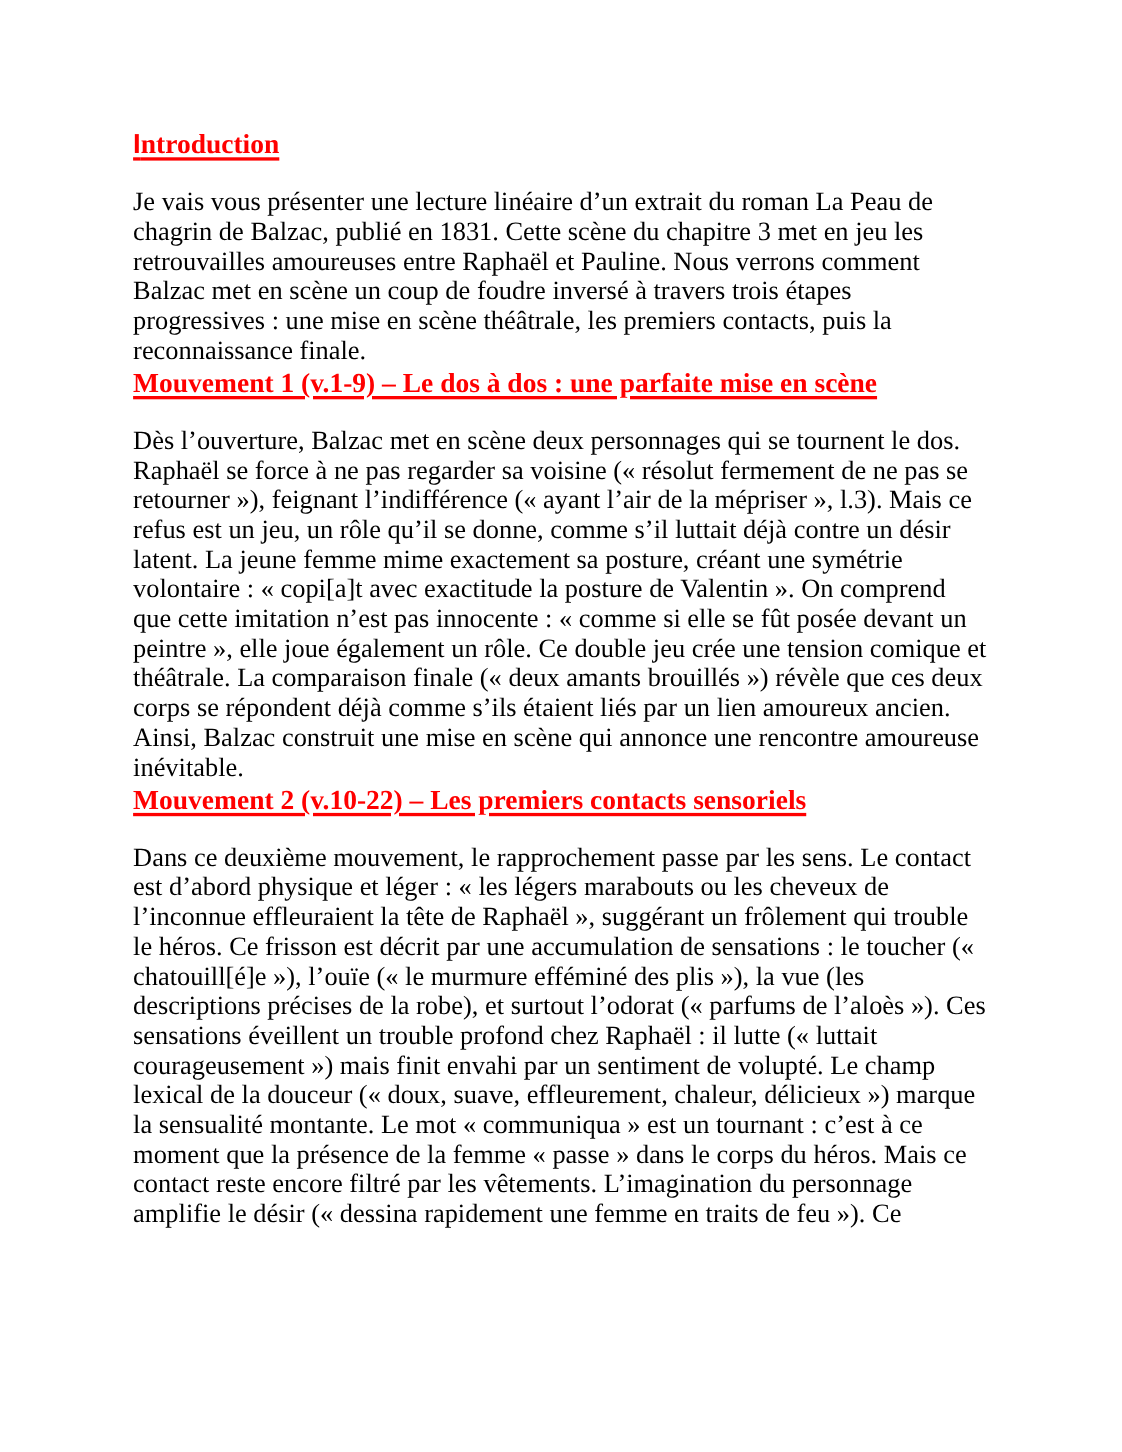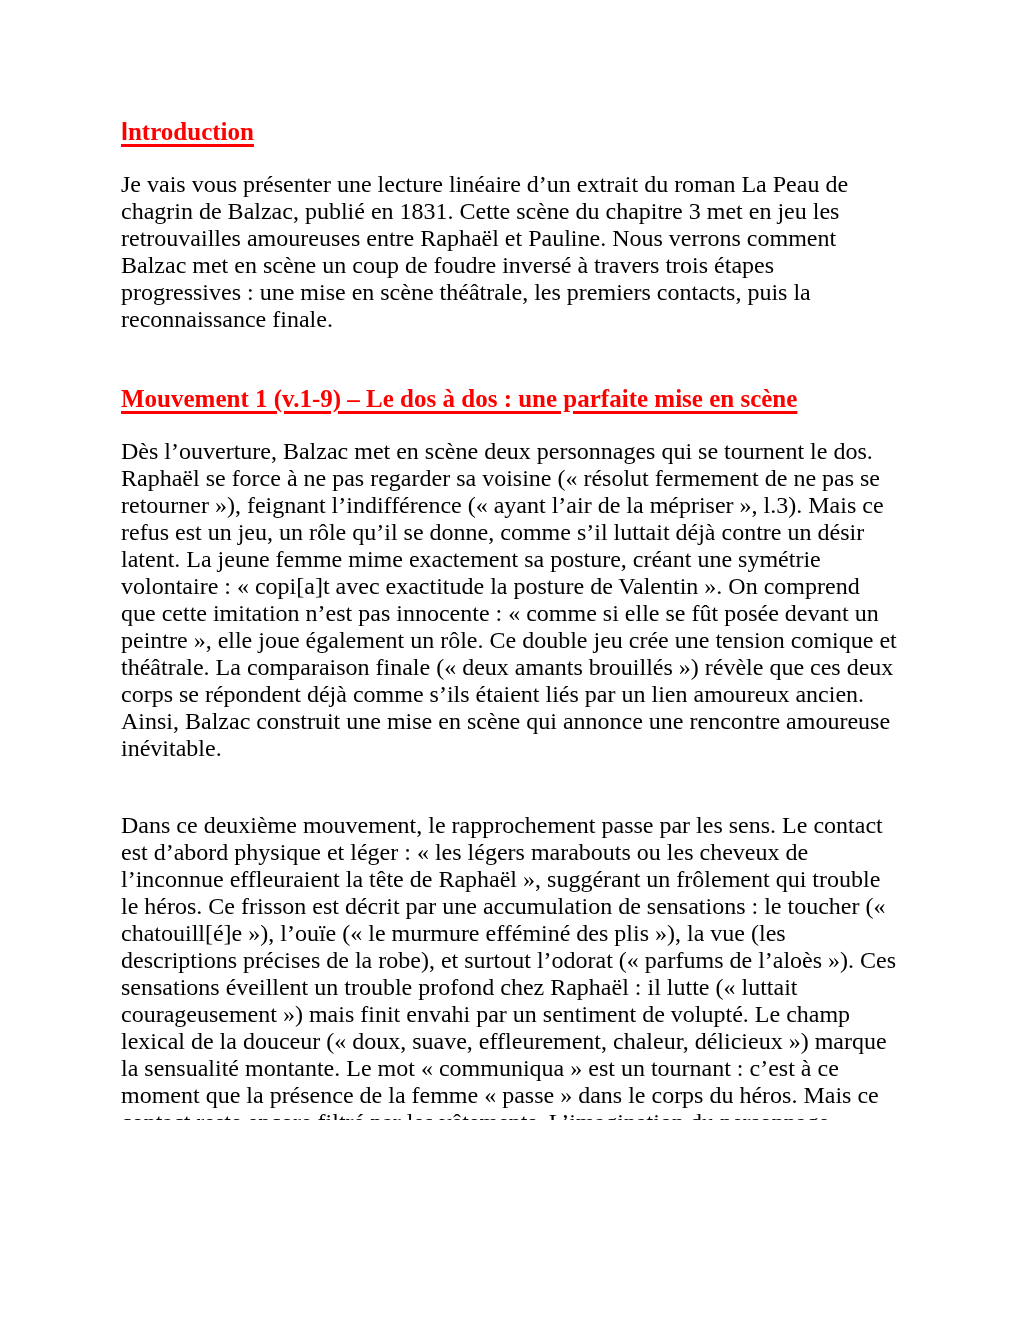--- a/index.html
+++ b/index.html
@@ -12,21 +12,21 @@
       width: 1020px;
       height: 1120px;
       box-sizing: border-box;
       background: #ffffff;
       padding: 116px 122px 0 121px;
       font-family: "Liberation Serif", "DejaVu Serif", serif;
       color: #000000;
       overflow: hidden;
     }
     .section { margin: 0; }
-    .section + .section { margin-top: 50px; }
+    .section + .section { }
     h2.heading {
       margin: 0 0 24px 0;
       font-size: 25px;
       line-height: 31px;
       font-weight: bold;
       color: #ff0000;
       text-decoration: underline;
       text-decoration-color: #ff0000;
       text-decoration-thickness: 2.5px;
       text-underline-offset: 4px;
@@ -51,16 +51,17 @@
     <h2 class="heading intro-heading">Introduction</h2>
     <p class="body-text">Je vais vous présenter une lecture linéaire d’un extrait du roman La Peau de chagrin de Balzac, publié en 1831. Cette scène du chapitre 3 met en jeu les retrouvailles amoureuses entre Raphaël et Pauline. Nous verrons comment Balzac met en scène un coup de foudre inversé à travers trois étapes progressives : une mise en scène théâtrale, les premiers contacts, puis la reconnaissance finale.</p>
   </section>
 
   <section class="section">
     <h2 class="heading">Mouvement 1 (v.1-9) – Le dos à dos : une parfaite mise en scène</h2>
     <p class="body-text">Dès l’ouverture, Balzac met en scène deux personnages qui se tournent le dos. Raphaël se force à ne pas regarder sa voisine (« résolut fermement de ne pas se retourner »), feignant l’indifférence (« ayant l’air de la mépriser », l.3). Mais ce refus est un jeu, un rôle qu’il se donne, comme s’il luttait déjà contre un désir latent. La jeune femme mime exactement sa posture, créant une symétrie volontaire : « copi[a]t avec exactitude la posture de Valentin ». On comprend que cette imitation n’est pas innocente : « comme si elle se fût posée devant un peintre », elle joue également un rôle. Ce double jeu crée une tension comique et théâtrale. La comparaison finale (« deux amants brouillés ») révèle que ces deux corps se répondent déjà comme s’ils étaient liés par un lien amoureux ancien. Ainsi, Balzac construit une mise en scène qui annonce une rencontre amoureuse inévitable.</p>
   </section>
 
   <section class="section">
+    <h2 class="heading">Mouvement 2 (v.10-22) – Les premiers contacts sensoriels</h2>
     <p class="body-text">Dans ce deuxième mouvement, le rapprochement passe par les sens. Le contact est d’abord physique et léger : « les légers marabouts ou les cheveux de l’inconnue effleuraient la tête de Raphaël », suggérant un frôlement qui trouble le héros. Ce frisson est décrit par une accumulation de sensations : le toucher (« chatouill[é]e »), l’ouïe (« le murmure efféminé des plis »), la vue (les descriptions précises de la robe), et surtout l’odorat (« parfums de l’aloès »). Ces sensations éveillent un trouble profond chez Raphaël : il lutte (« luttait courageusement ») mais finit envahi par un sentiment de volupté. Le champ lexical de la douceur (« doux, suave, effleurement, chaleur, délicieux ») marque la sensualité montante. Le mot « communiqua » est un tournant : c’est à ce moment que la présence de la femme « passe » dans le corps du héros. Mais ce contact reste encore filtré par les vêtements. L’imagination du personnage amplifie le désir (« dessina rapidement une femme en traits de feu »). Ce mouvement explore donc une montée en intensité du désir, avant même le regard ou la parole.</p>
   </section>
 
 </div>
 
 </body></html>

